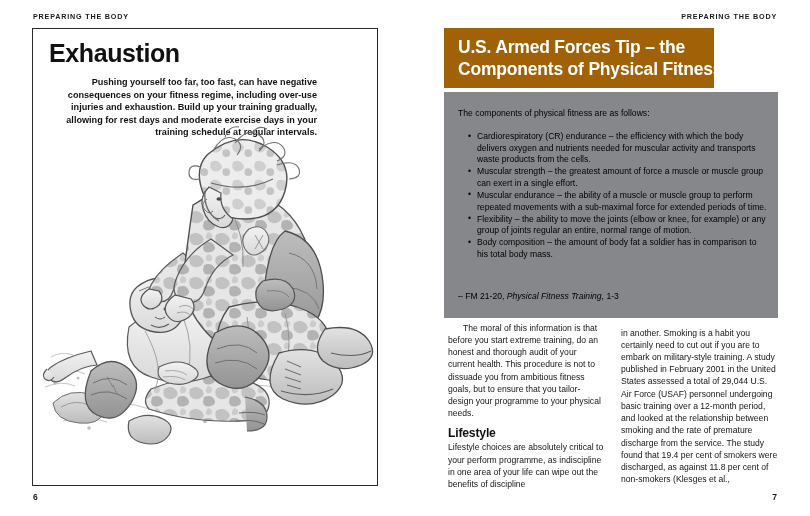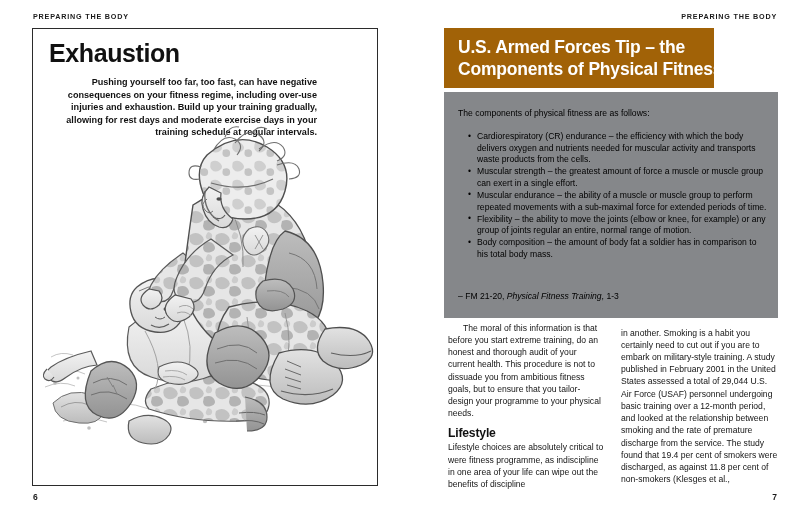--- a/index.html
+++ b/index.html
@@ -341,21 +341,21 @@
 
     <div id="tip-source">
       <span>– FM 21-20, </span><span class="ital">Physical Fitness Training</span><span>, 1-3</span>
     </div>
   </div>
 
   <div id="cols">
     <div class="col">
       <p class="indent">The moral of this information is that before you start extreme training, do an honest and thorough audit of your current health. This procedure is not to dissuade you from ambitious fitness goals, but to ensure that you tailor-design your programme to your physical needs.</p>
       <h3>Lifestyle</h3>
-      <p>Lifestyle choices are absolutely critical to were fitness programme, as indiscipline in one area of your life can wipe out the benefits of discipline</p>
+      <p>Lifestyle choices are absolutely critical to your perform programme, as indiscipline in one area of your life can wipe out the benefits of discipline</p>
     </div>
     <div class="col">
       <p>in another. Smoking is a habit you certainly need to cut out if you are to embark on military-style training. A study published in February 2001 in the United States assessed a total of 29,044 U.S. Air Force (USAF) personnel undergoing basic training over a 12-month period, and looked at the relationship between smoking and the rate of premature discharge from the service. The study found that 19.4 per cent of smokers were discharged, as against 11.8 per cent of non-smokers (Klesges et al.,</p>
     </div>
   </div>
 
   <div class="folio" id="folio-right">7</div>
 
 </div>
 

